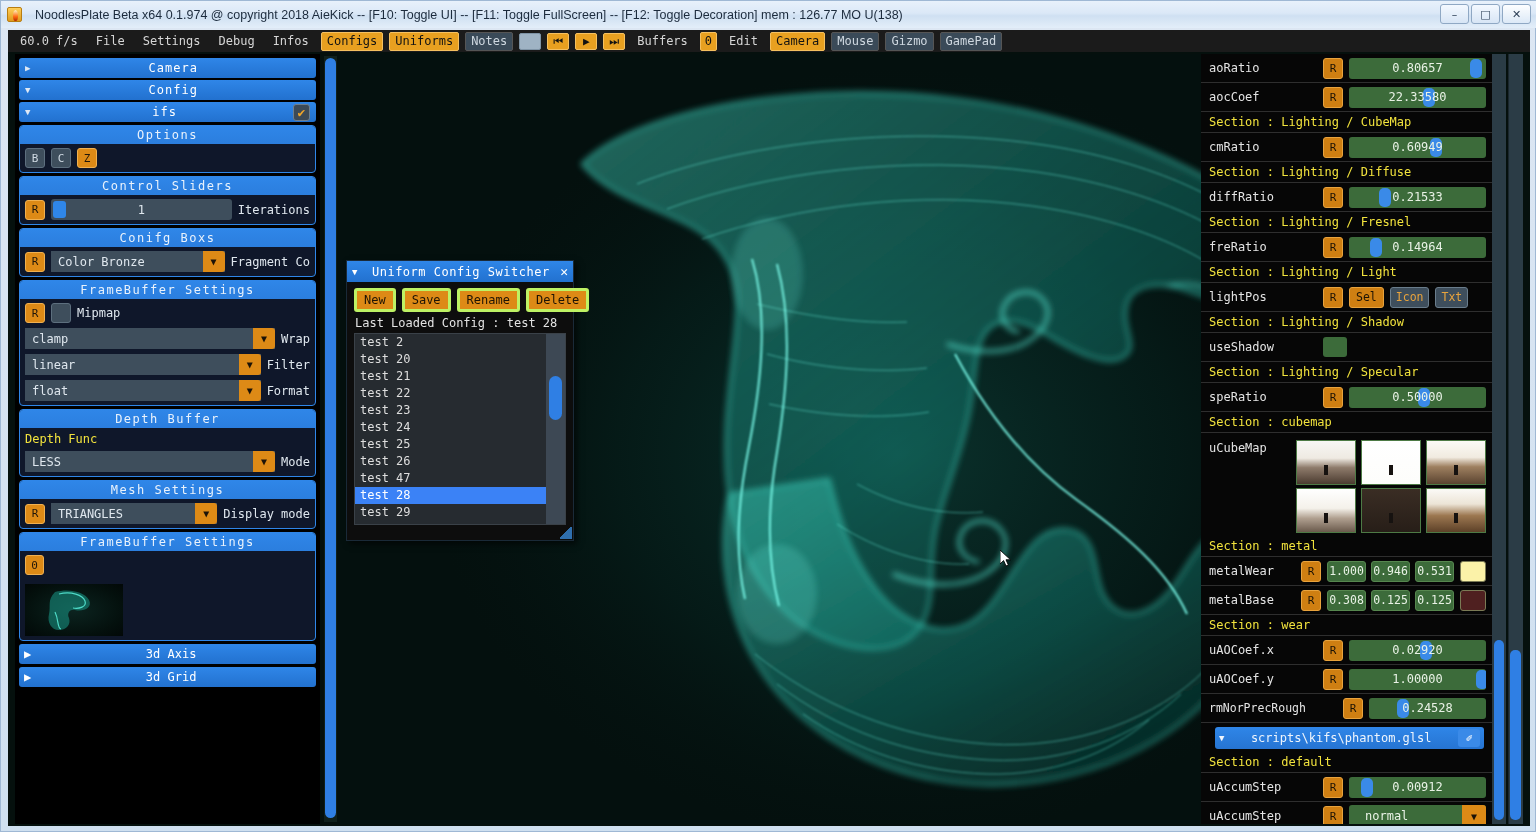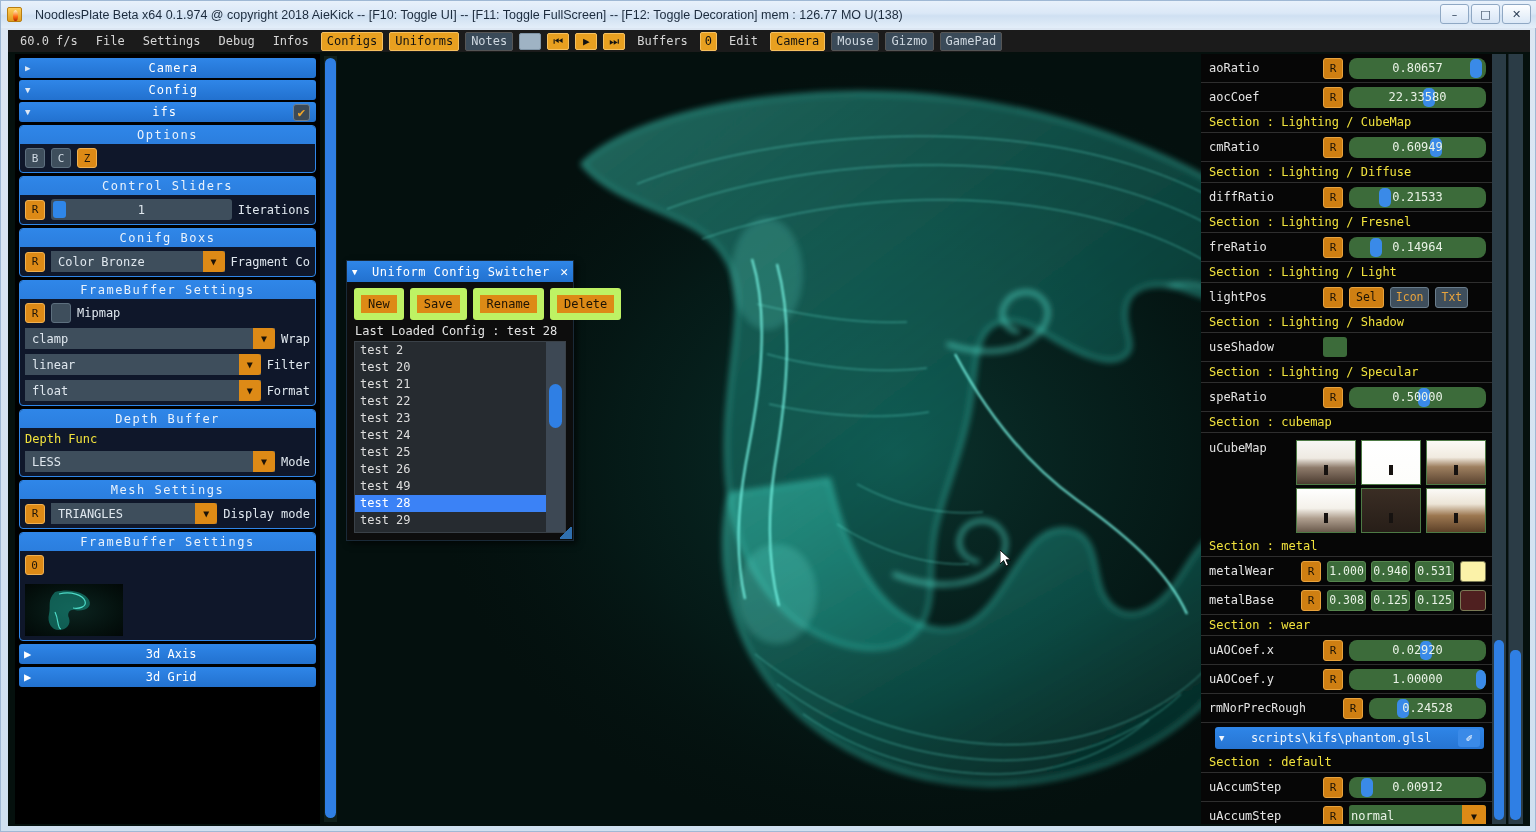--- a/index.html
+++ b/index.html
@@ -196,21 +196,21 @@
   .usec {
     color:#f2e33d; font-size:12px; padding:1px 8px; height:21px; line-height:19px;
     border-bottom:1px solid #2e2e2e; white-space:nowrap;
   }
   .ur {
     width:20px; height:21px; border-radius:3px; background:#cf7f12;
     border:1px solid #e8a33d; color:#1d1305; font-size:11px;
     display:flex; align-items:center; justify-content:center; flex:none;
   }
   .dragbar {
-    position:relative; flex:1; height:21px; background:#3c6b3a; border-radius:8px;
+    position:relative; flex:1; height:21px; background:#3c6b3a; border-radius:3px;
     display:flex; align-items:center; justify-content:center;
     color:#e9f2e6; font-size:12px; overflow:hidden;
   }
   .dragbar .grip {
     position:absolute; width:12px; height:19px; top:1px;
     background:#3a8ae8; border-radius:5px;
   }
   .dragbar .val { position:relative; z-index:2; }
   .triple { display:flex; gap:5px; flex:1; }
   .tcell {
@@ -233,21 +233,21 @@
   .cubemap { display:flex; flex-direction:column; gap:3px; padding:3px 0; }
   .cmrow { display:flex; gap:5px; }
   .cmface {
     width:60px; height:45px; border:1px solid #4d7a45; position:relative; overflow:hidden;
   }
   .cmface::after{
     content:""; position:absolute; left:47%; top:55%; width:4px; height:10px; background:#161210;
   }
   .combogreen {
     position:relative; flex:1; height:22px; background:#3c6b3a; border-radius:3px;
-    display:flex; align-items:center; padding-left:2px; color:#e9f2e6; font-size:12px;
+    display:flex; align-items:center; padding-left:16px; color:#e9f2e6; font-size:12px;
   }
   .combogreen .arrow {
     position:absolute; right:0; top:0; width:24px; height:22px;
     background:#dd8a16; border-radius:0 3px 3px 0;
     display:flex; align-items:center; justify-content:center; color:#1b1308; font-size:10px;
   }
   .filebar {
     margin:4px 8px 3px 14px; height:22px; background:linear-gradient(#2f86e8,#2674d2);
     border-radius:3px; display:flex; align-items:center; padding:0 4px;
     color:#eef5fd; font-size:12px; position:relative;
@@ -267,21 +267,21 @@
   }
   #dlg-title {
     height:21px; background:linear-gradient(#2f86e8,#2271cf);
     display:flex; align-items:center; padding:0 5px; color:#fff; font-size:12px;
   }
   #dlg-title .tri { font-size:9px; margin-right:4px; }
   #dlg-title .t { flex:1; text-align:center; letter-spacing:0.5px; }
   #dlg-title .x { font-size:13px; cursor:pointer; }
   #dlg-btns { display:flex; gap:6px; padding:6px 7px 3px 7px; }
   .dbtn {
-    background:#dd8a16; border:7px solid #bef264; color:#1d1305;
+    background:#dd8a16; border:3px solid #bef264; color:#1d1305;
     border-radius:3px; padding:2px 7px; font-size:12px;
   }
   #dlg-last { color:#e3e3e3; font-size:12px; padding:1px 8px 3px 8px; white-space:nowrap; }
   #dlg-list {
     position:relative; margin:0 7px; height:192px; background:#262b30;
     border:1px solid #3a4148; overflow:hidden;
   }
   .ditem { height:17px; line-height:17px; padding-left:5px; color:#dedede; font-size:12px; }
   .ditem.sel { background:#3b82f6; color:#fff; }
   #dlg-listscroll {
@@ -756,21 +756,21 @@
       <div id="dlg-last">Last Loaded Config : test 28</div>
       <div id="dlg-list">
         <div class="ditem">test 2</div>
         <div class="ditem">test 20</div>
         <div class="ditem">test 21</div>
         <div class="ditem">test 22</div>
         <div class="ditem">test 23</div>
         <div class="ditem">test 24</div>
         <div class="ditem">test 25</div>
         <div class="ditem">test 26</div>
-        <div class="ditem">test 49</div>
+        <div class="ditem">test 47</div>
         <div class="ditem sel">test 28</div>
         <div class="ditem">test 29</div>
         <div class="ditem">test 3</div>
         <div id="dlg-listscroll"></div>
         <div id="dlg-listthumb"></div>
       </div>
       <div id="dlg-resize"></div>
     </div>
 
   </div>

